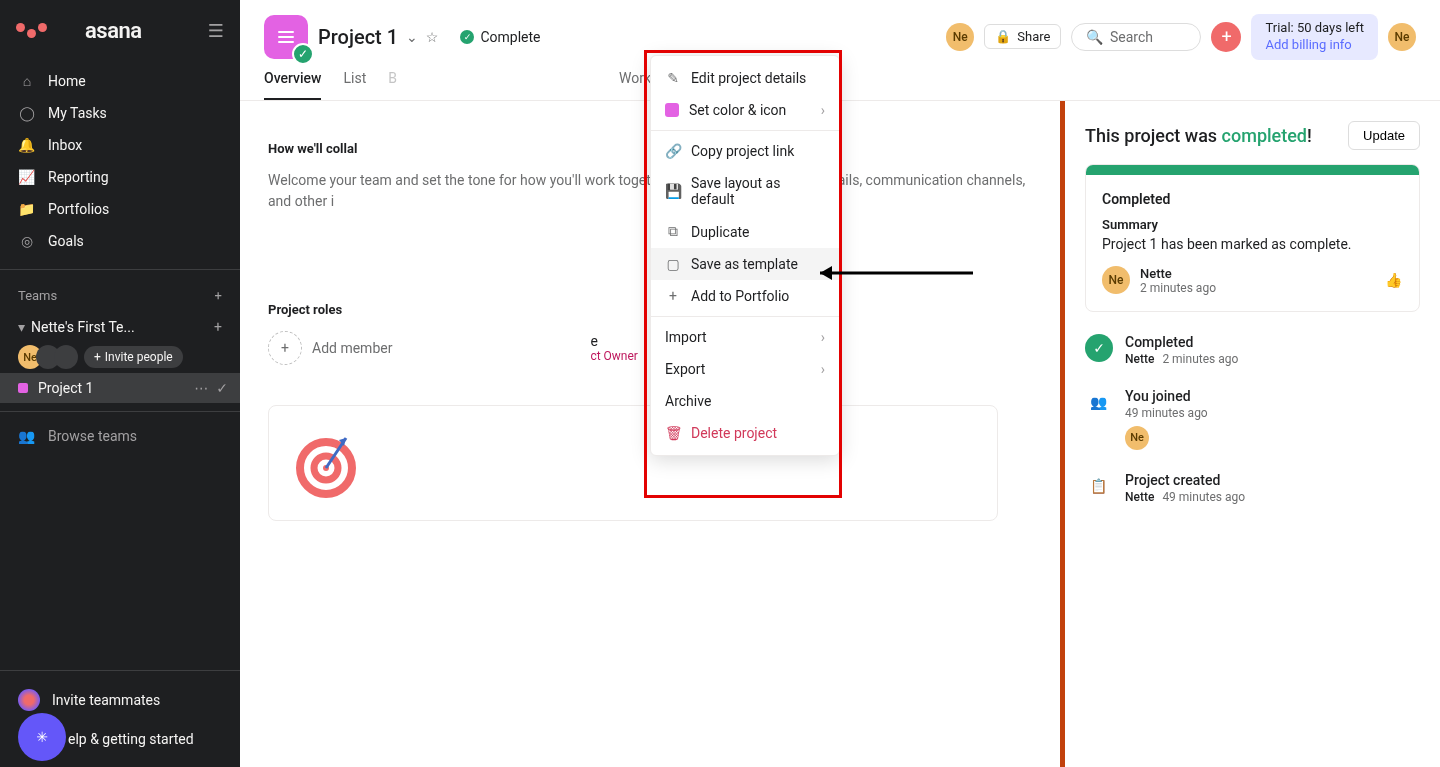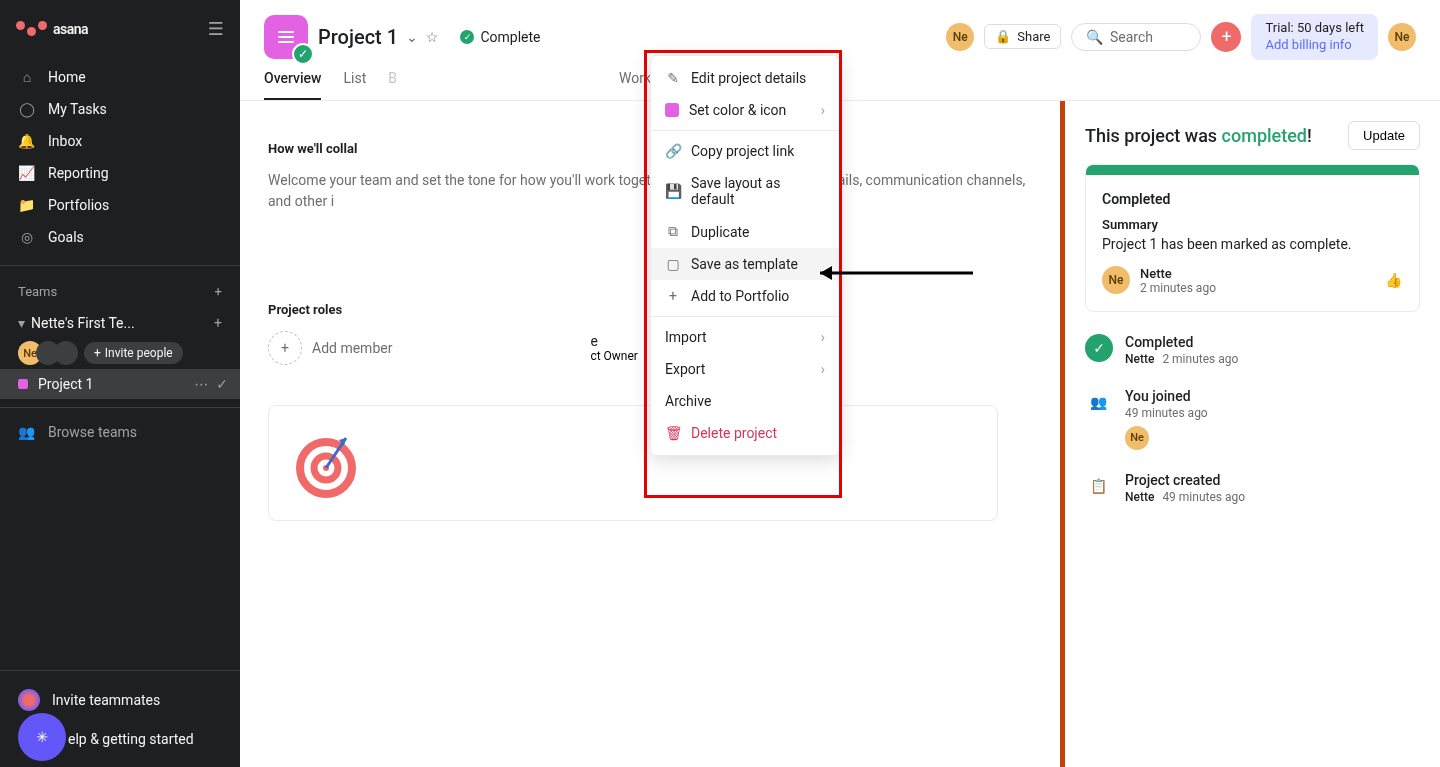--- a/index.html
+++ b/index.html
@@ -5,21 +5,21 @@
   * { box-sizing: border-box; margin: 0; padding: 0; }
   body { font-family: -apple-system, BlinkMacSystemFont, "Segoe UI", Roboto, sans-serif; font-size: 14px; color: #1e1f21; background: #fff; overflow: hidden; }
   .app { display: flex; width: 1440px; height: 767px; }
 
   
   .sidebar { width: 240px; background: #1e1f21; color: #f5f4f3; display: flex; flex-direction: column; }
   .sidebar-header { display: flex; align-items: center; justify-content: space-between; padding: 18px 16px; }
   .logo { display: flex; align-items: center; gap: 6px; }
   .logo-mark { display:flex; gap:2px; }
   .logo-dot { width: 9px; height: 9px; border-radius: 50%; background: #f06a6a; }
-  .logo-text { font-weight: 600; font-size: 14px; letter-spacing: -0.5px;}
+  .logo-text { font-weight: 600; font-size: 22px; letter-spacing: -0.5px; margin-left: 32px;}
   .collapse-btn { color:#a2a0a2; font-size:18px;}
   .nav-section { padding: 4px 0; }
   .nav-item { display:flex; align-items:center; gap:12px; padding: 8px 18px; color:#f5f4f3; cursor:pointer;}
   .nav-icon { width:18px; text-align:center; color:#a2a0a2;}
   .divider { height:1px; background:#3d3e40; margin:8px 0;}
   .teams-header { display:flex; align-items:center; justify-content:space-between; padding: 10px 18px; color:#a2a0a2; font-size:13px;}
   .team-row { display:flex; align-items:center; gap:8px; padding:6px 18px; justify-content:space-between;}
   .team-name-row { display:flex; align-items:center; gap:6px; min-width:0;}
   .team-name { white-space:nowrap; overflow:hidden; text-overflow:ellipsis;}
   .avatar-stack { display:flex; align-items:center; padding:4px 18px;}
@@ -63,21 +63,21 @@
   .tab.active { color:#1e1f21; font-weight:500; border-bottom:2px solid #1e1f21;}
 
   .body { flex:1; display:flex; min-height:0;}
   .content { flex:1; padding: 40px 28px; overflow:auto; position:relative;}
   .section-title { font-size:13px; font-weight:700; margin-bottom:14px;}
   .collab-desc { color:#6d6e6f; max-width:760px; line-height:1.5; margin-bottom:90px;}
   .roles-row { display:flex; align-items:center; gap:18px; margin-bottom:40px;}
   .add-member { display:flex; align-items:center; gap:10px; color:#6d6e6f;}
   .dashed-circle { width:34px; height:34px; border-radius:50%; border:1px dashed #c0c0c0; display:flex;align-items:center;justify-content:center; color:#6d6e6f;}
   .owner-pill { display:flex; align-items:center; gap:10px;}
-  .owner-meta .role-label { color:#000000; font-size:12px;}
+  .owner-meta .role-label { color:#be185d; font-size:12px;}
   .goals-card { border:1px solid #edeae9; border-radius:8px; padding:22px; display:flex; gap:28px; align-items:center; max-width:730px;}
   .goal-target { width:70px; height:70px;}
   .goals-text { color:#1e1f21;}
   .add-goal { margin-top:14px; color:#6d6e6f; display:flex; align-items:center; gap:6px;}
 
   
   .right-panel { width:380px; border-left:5px solid #c2410c; padding:20px 20px; overflow:auto;}
   .rp-header { display:flex; align-items:center; justify-content:space-between; margin-bottom:14px;}
   .rp-title { font-size:18px; font-weight:500;}
   .rp-title .green { color:#25a36f;}

